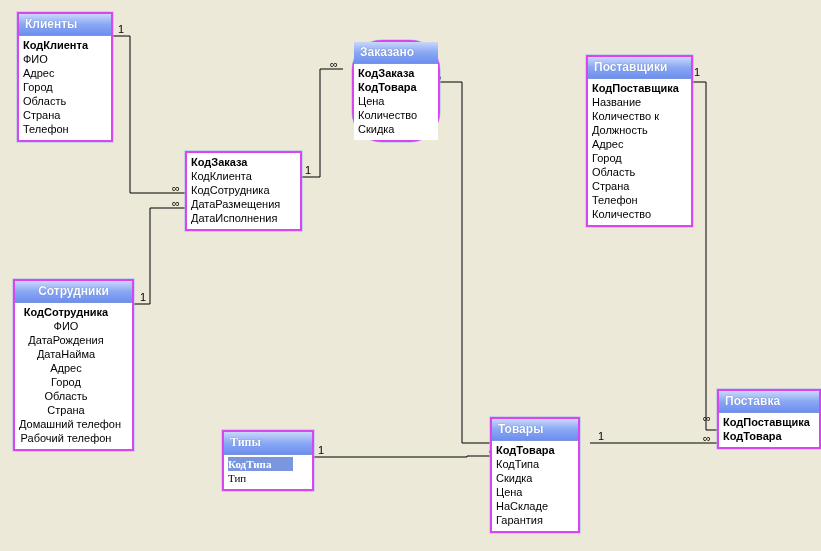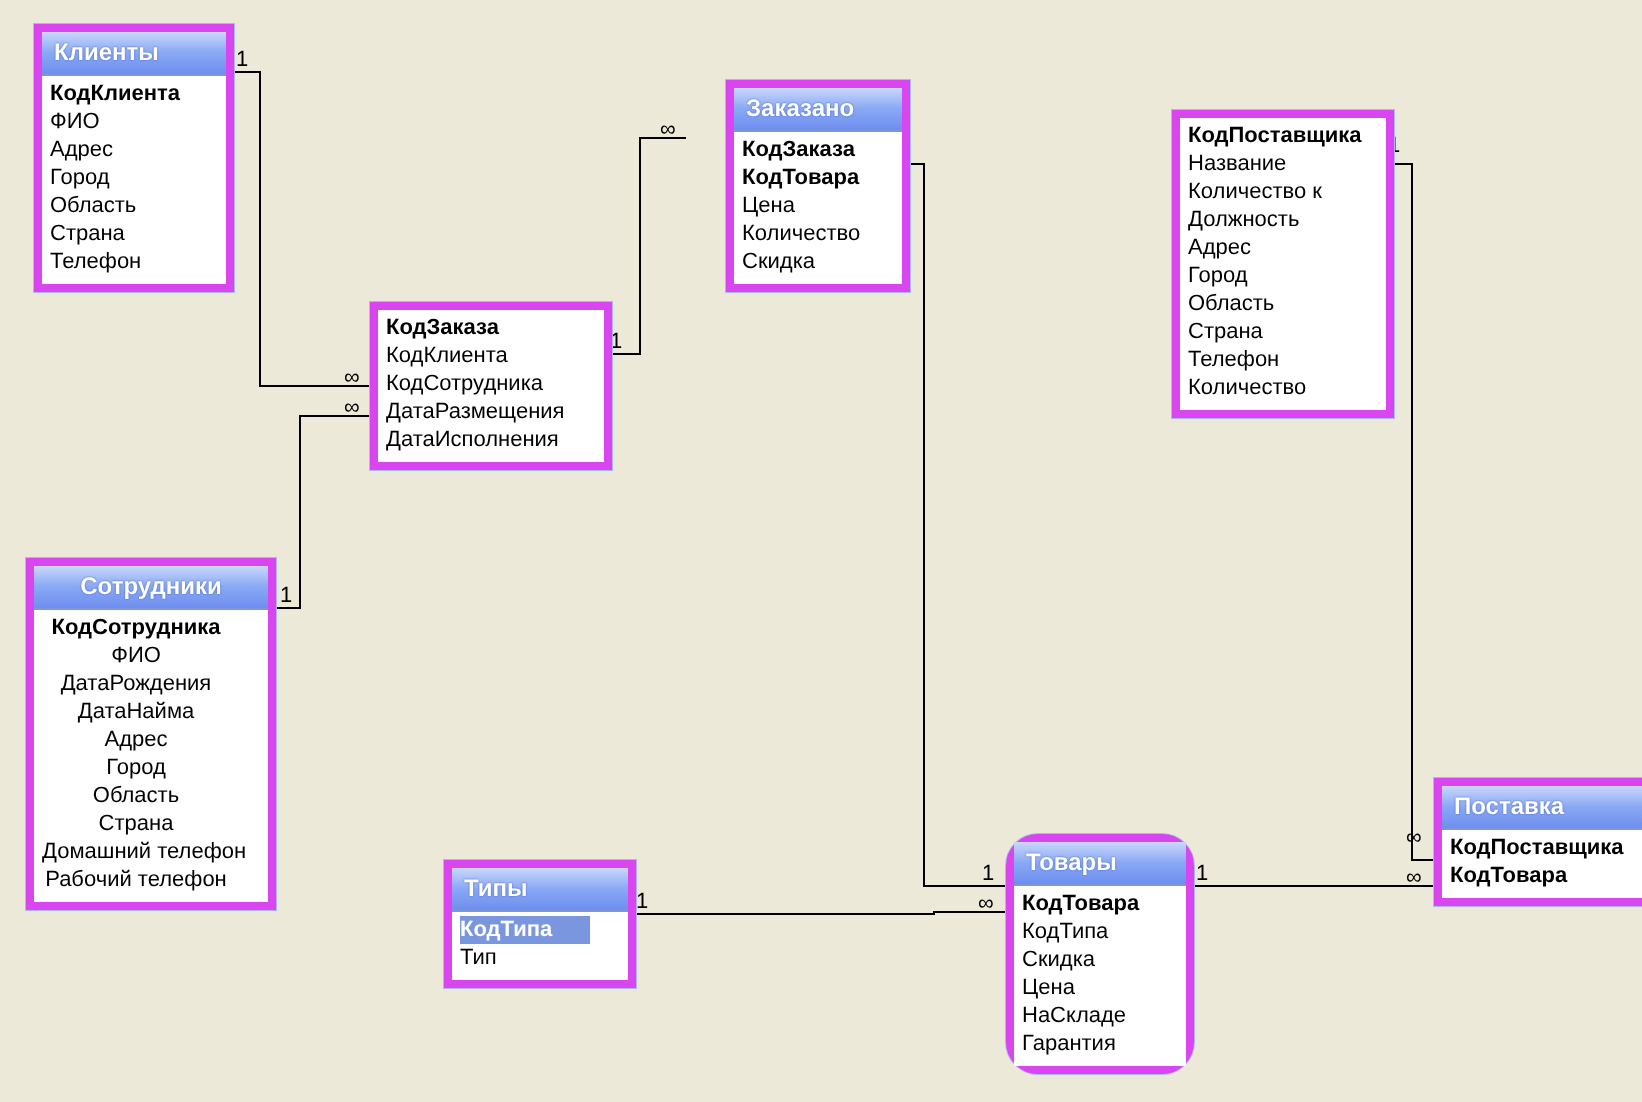--- a/index.html
+++ b/index.html
@@ -12,21 +12,21 @@
     font-size: 11px;
     overflow: hidden;
   }
   .canvas {
     position: relative;
     width: 821px;
     height: 551px;
   }
   .entity {
     position: absolute;
-    border: 4px solid #d946ef;
+    border: 2px solid #d946ef;
     background: #f97316;
     box-shadow: 0 0 0 0.5px #a7b9ee;
   }
   .entity-title {
     background: linear-gradient(to bottom, #c9d7fb 0%, #89a8f4 50%, #6e8ef0 100%);
     color: #ffffff;
     font-weight: bold;
     padding: 3px 6px 4px 6px;
     border-bottom: 1px solid #7a96df;
     font-size: 12px;
@@ -103,31 +103,32 @@
     </div>
     <div class="entity" style="left: 185px; top: 151px; width: 113px;">
       <div class="entity-body">
         <div class="pk">КодЗаказа</div>
         <div class="">КодКлиента</div>
         <div class="">КодСотрудника</div>
         <div class="">ДатаРазмещения</div>
         <div class="">ДатаИсполнения</div>
       </div>
     </div>
-    <div class="entity" style="left: 363px; top: 40px; width: 84px;">
+    <div class="entity" style="left: 352px; top: 40px; width: 84px; border-radius: 30px;">
       <div class="entity-title">Заказано</div>
       <div class="entity-body">
         <div class="pk">КодЗаказа</div>
         <div class="pk">КодТовара</div>
         <div class="">Цена</div>
         <div class="">Количество</div>
         <div class="">Скидка</div>
       </div>
     </div>
     <div class="entity" style="left: 586px; top: 55px; width: 103px;">
+      <div class="entity-title">Поставщики</div>
       <div class="entity-body">
         <div class="pk">КодПоставщика</div>
         <div class="">Название</div>
         <div class="">Количество к</div>
         <div class="">Должность</div>
         <div class="">Адрес</div>
         <div class="">Город</div>
         <div class="">Область</div>
         <div class="">Страна</div>
         <div class="">Телефон</div>
@@ -142,28 +143,28 @@
         <div class="">ДатаРождения</div>
         <div class="">ДатаНайма</div>
         <div class="">Адрес</div>
         <div class="">Город</div>
         <div class="">Область</div>
         <div class="">Страна</div>
         <div class="">Домашний телефон</div>
         <div class="">Рабочий телефон</div>
       </div>
     </div>
-    <div class="entity" style="left: 222px; top: 430px; width: 88px;">
+    <div class="entity" style="left: 222px; top: 430px; width: 88px; font-family: Liberation Serif, serif;">
       <div class="entity-title">Типы</div>
       <div class="entity-body">
         <div class="pk selected">КодТипа</div>
         <div class="">Тип</div>
       </div>
     </div>
-    <div class="entity" style="left: 503px; top: 417px; width: 86px; border-radius: 16px;">
+    <div class="entity" style="left: 490px; top: 417px; width: 86px;">
       <div class="entity-title">Товары</div>
       <div class="entity-body">
         <div class="pk">КодТовара</div>
         <div class="">КодТипа</div>
         <div class="">Скидка</div>
         <div class="">Цена</div>
         <div class="">НаСкладе</div>
         <div class="">Гарантия</div>
       </div>
     </div>

